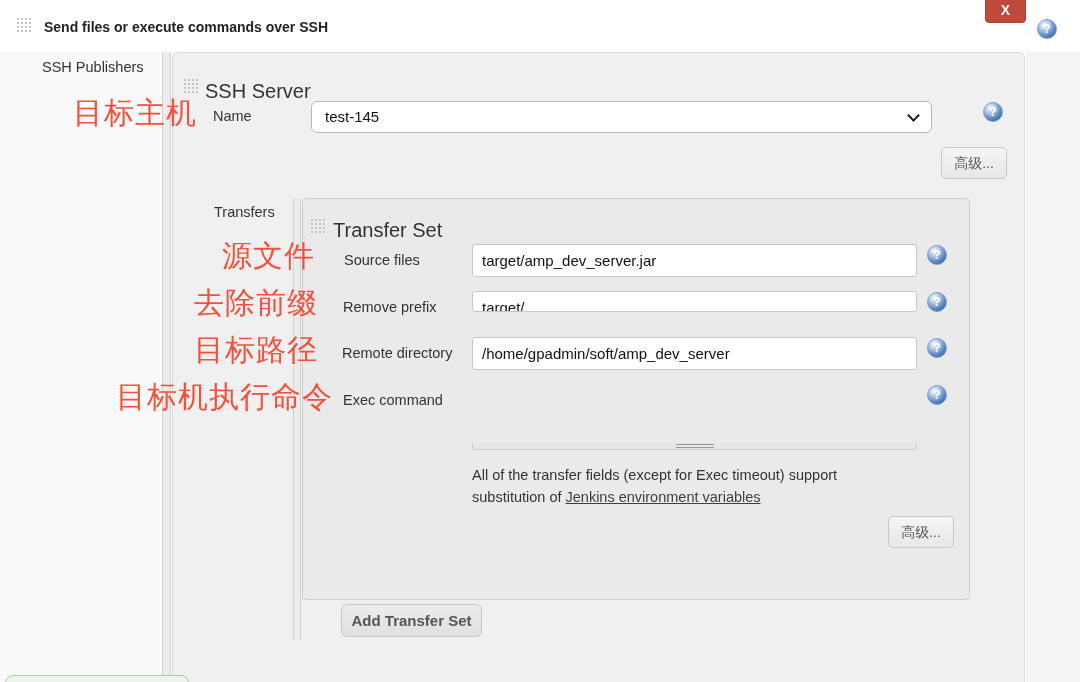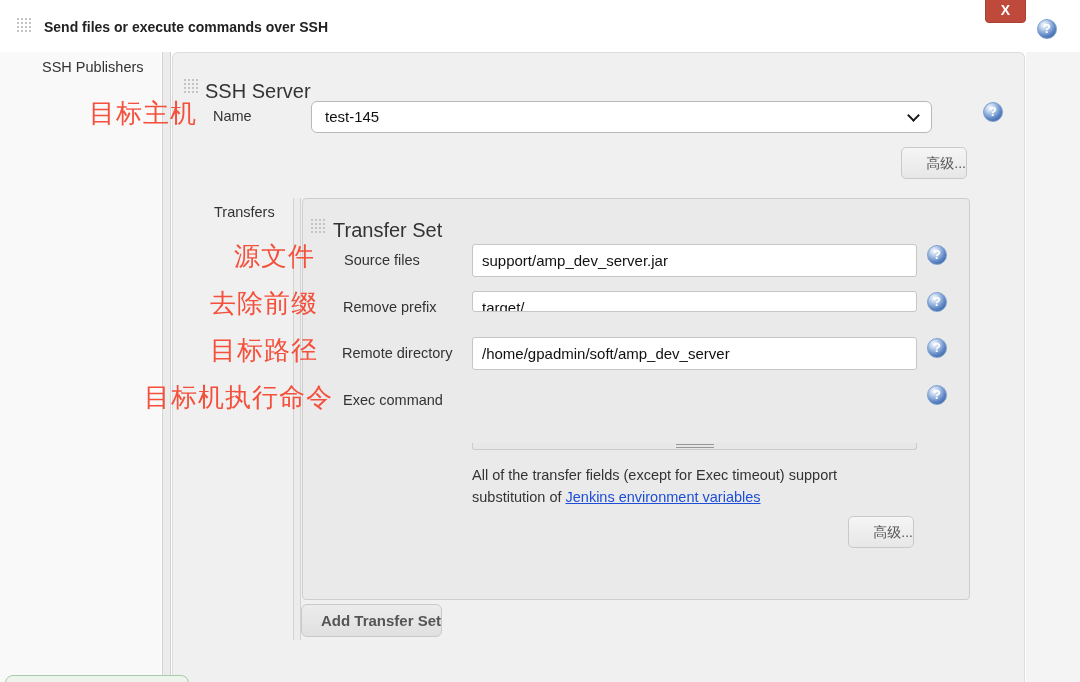--- a/index.html
+++ b/index.html
@@ -45,21 +45,21 @@
     width:9px; height:9px;
     border-right:2.5px solid #1a1a1a; border-bottom:2.5px solid #1a1a1a;
     transform:rotate(45deg);
   }
 
   
   .title { font-size:14px; font-weight:bold; color:#222; }
   .lbl { font-size:14.5px; color:#333; white-space:nowrap; }
   .section-lbl { font-size:20px; color:#333; }
   .annot {
-    font-size:26px; line-height:30px; color:#f4503c;
+    font-size:30px; line-height:30px; color:#f4503c;
     white-space:nowrap; text-align:right; letter-spacing:1px; z-index:30;
   }
 
   
   .field {
     background:#fff; border:1px solid #c6c6c6; border-radius:3px;
     font-size:15px; color:#111; line-height:31px; padding-left:9px;
     white-space:nowrap; overflow:hidden;
   }
   .select {
@@ -81,28 +81,28 @@
     background:#e7e7e7; border:1px solid #cccccc; border-top:none;
     border-radius:0 0 3px 3px;
   }
   .ta-grip {
     width:38px; height:4px; margin:1px auto 0 auto;
     background:repeating-linear-gradient(#979797 0 1px, transparent 1px 3px);
   }
   .btn {
     background:linear-gradient(#f5f5f5, #e7e7e7);
     border:1px solid #c9c9c9; border-radius:5px;
-    font-size:14px; color:#555; text-align:right; cursor:pointer;
+    font-size:14px; color:#555; text-align:center; cursor:pointer;margin-left:40px;
   }
   .btn-close {
     background:#bf4a3c; border:1px solid #a93f33; border-radius:4px;
     color:#fff; font-weight:bold; font-size:14px; text-align:center; cursor:pointer;
   }
   .note { font-size:14.5px; color:#333; white-space:nowrap;margin-top:7px; }
-  .link { color:#1d4ed8; text-decoration:underline; cursor:pointer; }
+  .link { color:#404040; text-decoration:underline; cursor:pointer; }
   .green-sliver {
     left:5px; top:675px; width:184px; height:10px;
     background:#edf4ec; border:1px solid #a8cba8; border-radius:8px 8px 0 0;
   }
 </style>
 </head>
 <body>
 
 <div class="screen">
 
@@ -130,21 +130,21 @@
   </div>
   <div class="abs help" style="left:983px; top:102px;">?</div>
   <div class="abs btn" style="left:901px; top:147px; width:66px; height:32px; line-height:31px;">高级...</div>
 
   <div class="abs lbl" style="left:214px; top:204px;">Transfers</div>
 
   <div class="abs dots" style="left:310px; top:218px;"></div>
   <div class="abs section-lbl" style="left:333px; top:219px;">Transfer Set</div>
 
   <div class="abs lbl" style="left:344px; top:252px;">Source files</div>
-  <div class="abs field" style="left:472px; top:244px; width:445px; height:33px;">support/amp_dev_server.jar</div>
+  <div class="abs field" style="left:472px; top:244px; width:445px; height:33px;">target/amp_dev_server.jar</div>
   <div class="abs help" style="left:927px; top:245px;">?</div>
 
   <div class="abs lbl" style="left:343px; top:299px;">Remove prefix</div>
   <div class="abs field" style="left:472px; top:291px; width:445px; height:21px;">target/</div>
   <div class="abs help" style="left:927px; top:292px;">?</div>
 
   <div class="abs lbl" style="left:342px; top:345px;">Remote directory</div>
   <div class="abs field" style="left:472px; top:337px; width:445px; height:33px;">/home/gpadmin/soft/amp_dev_server</div>
   <div class="abs help" style="left:927px; top:338px;">?</div>
 

